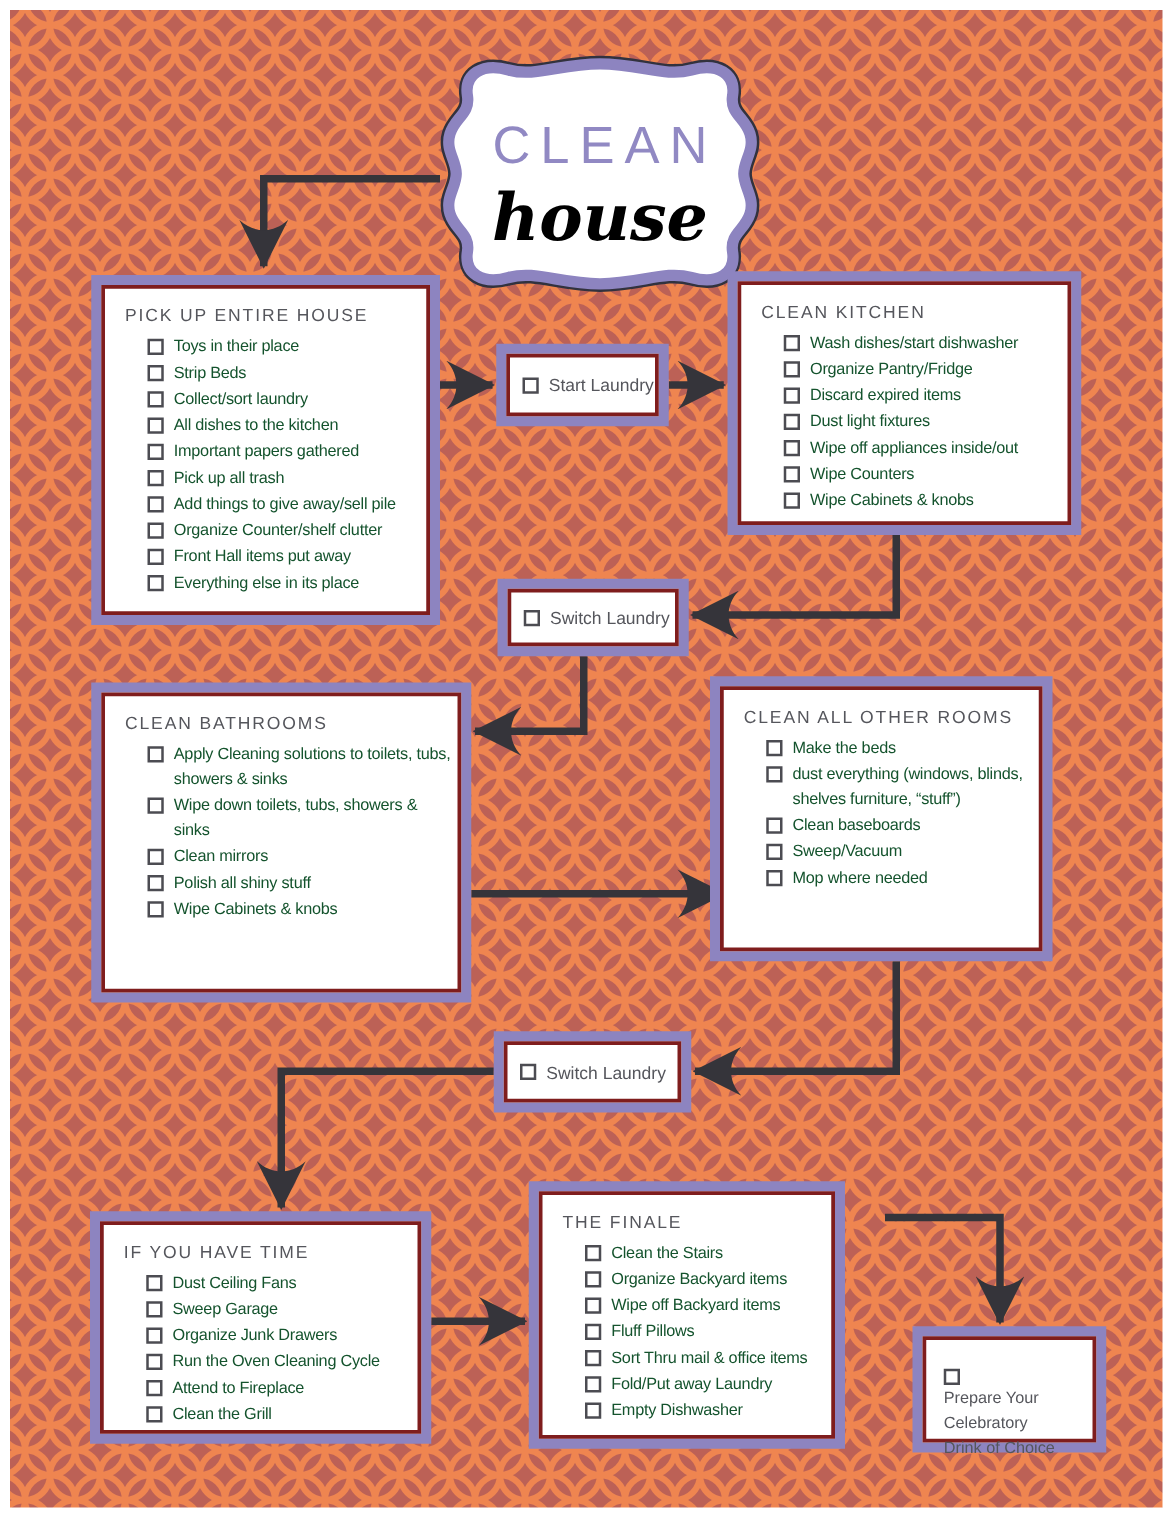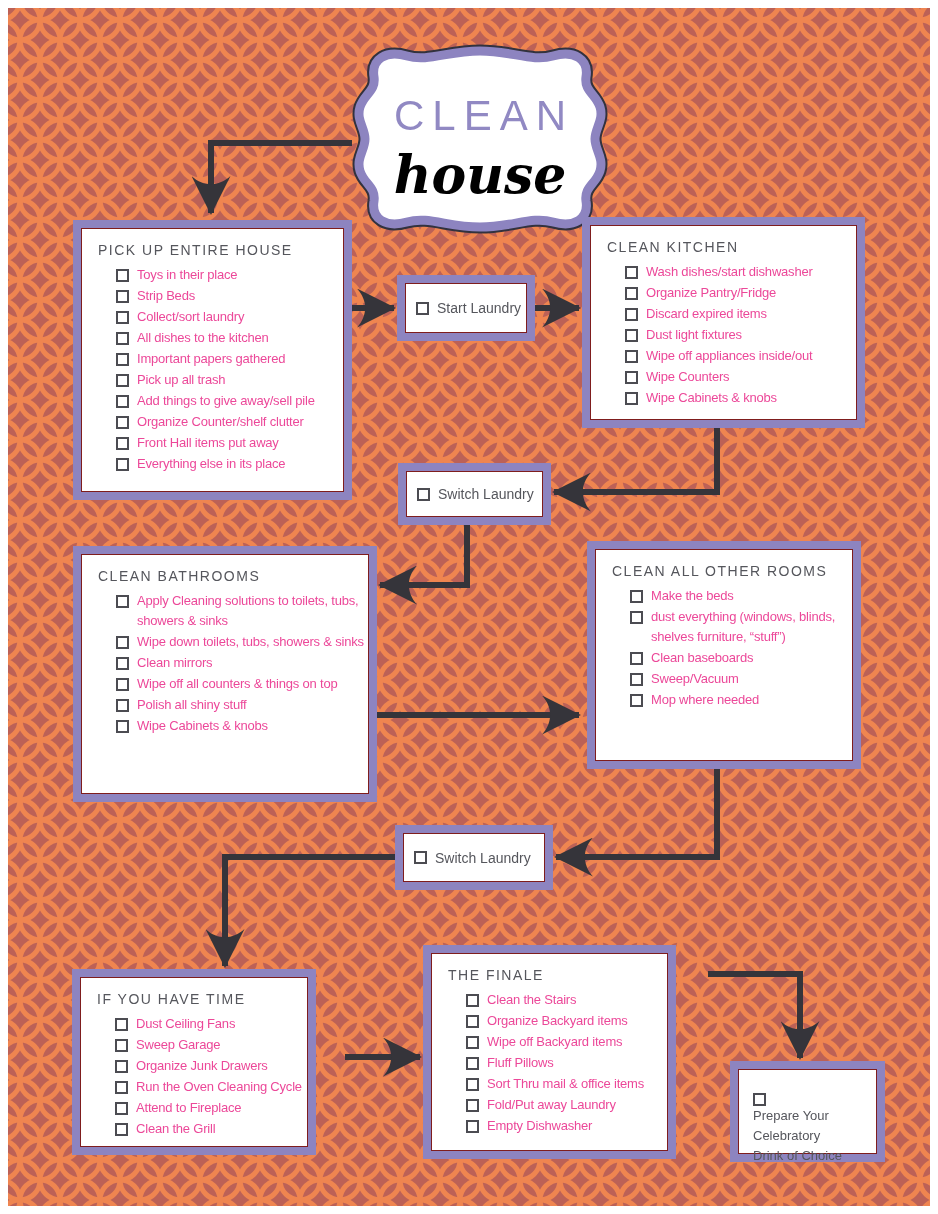--- a/index.html
+++ b/index.html
@@ -6,32 +6,32 @@
   .page {
     position:relative; width:938px; height:1214px;
     background:#ffffff; overflow:hidden;
     font-family:"Liberation Sans", sans-serif;
   }
   .layer { position:absolute; left:0; top:0; }
 
   
   .box { position:absolute; background:#8d84c0; padding:8px; box-sizing:border-box; }
   .box .inner {
-    background:#ffffff; border:1px solid #7f1d1d;
+    background:#ffffff; border:3px solid #7f1d1d;
     width:100%; height:100%; box-sizing:border-box;
     padding:11px 2px 6px 14px;
   }
   .box .title {
     font-size:14px; letter-spacing:1.5px; color:#55565c;
     margin:2px 0 7px 2px; white-space:nowrap;
   }
   ul.items { list-style:none; margin:0; padding:0 0 0 20px; }
   li.item {
     display:flex; align-items:flex-start; margin-bottom:1px;
-    font-size:13px; letter-spacing:-0.2px; line-height:20px; color:#ec4899;
+    font-size:13px; letter-spacing:-0.2px; line-height:20px; color:#14532d;
   }
   .cb {
     flex:0 0 auto; width:9px; height:9px; border:2.5px solid #4c4c52;
     margin:4px 8px 0 0; background:#fff;
   }
 
   
   .box-small .inner { display:flex; align-items:center; padding:6px 10px; }
   .box-small .label { font-size:14px; color:#55565c; white-space:nowrap; }
   .box-small .cb { margin-top:0; }
@@ -53,23 +53,23 @@
     text-align:center; font-family:"DejaVu Serif", serif;
     font-style:italic; font-weight:bold; font-size:52px; color:#000000;
   }
 
   
   #box-pickup   { left:73px;  top:220px; width:279px; height:280px; }
   #box-start    { left:397px; top:275px; width:138px; height:66px;  }
   #box-kitchen  { left:582px; top:217px; width:283px; height:211px; }
   #box-switch1  { left:398px; top:463px; width:153px; height:62px;  }
   #box-bath     { left:73px;  top:546px; width:304px; height:256px; }
-  #box-other    { left:587px; top:541px; width:274px; height:228px; }
+  #box-other    { left:568px; top:541px; width:274px; height:228px; }
   #box-switch2  { left:395px; top:825px; width:158px; height:65px;  }
-  #box-havetime { left:72px;  top:969px; width:244px; height:186px; }
+  #box-havetime { left:72px;  top:969px; width:273px; height:186px; }
   #box-finale   { left:423px; top:945px; width:253px; height:214px; }
   #box-drink    { left:730px; top:1061px; width:155px; height:101px; }
 </style>
 </head>
 <body>
 
 <div class="page">
 
   <svg class="layer" width="938" height="1214">
     <defs>
@@ -245,24 +245,20 @@
             <span class="cb"></span>
             <span class="txt">Wipe down toilets, tubs, showers &amp; sinks</span>
           </li>
 
 
           <li class="item">
             <span class="cb"></span>
             <span class="txt">Clean mirrors</span>
           </li>
 
-          <li class="item">
-            <span class="cb"></span>
-            <span class="txt">Wipe off all counters &amp; things on top</span>
-          </li>
 
           <li class="item">
             <span class="cb"></span>
             <span class="txt">Polish all shiny stuff</span>
           </li>
 
           <li class="item">
             <span class="cb"></span>
             <span class="txt">Wipe Cabinets &amp; knobs</span>
           </li>

